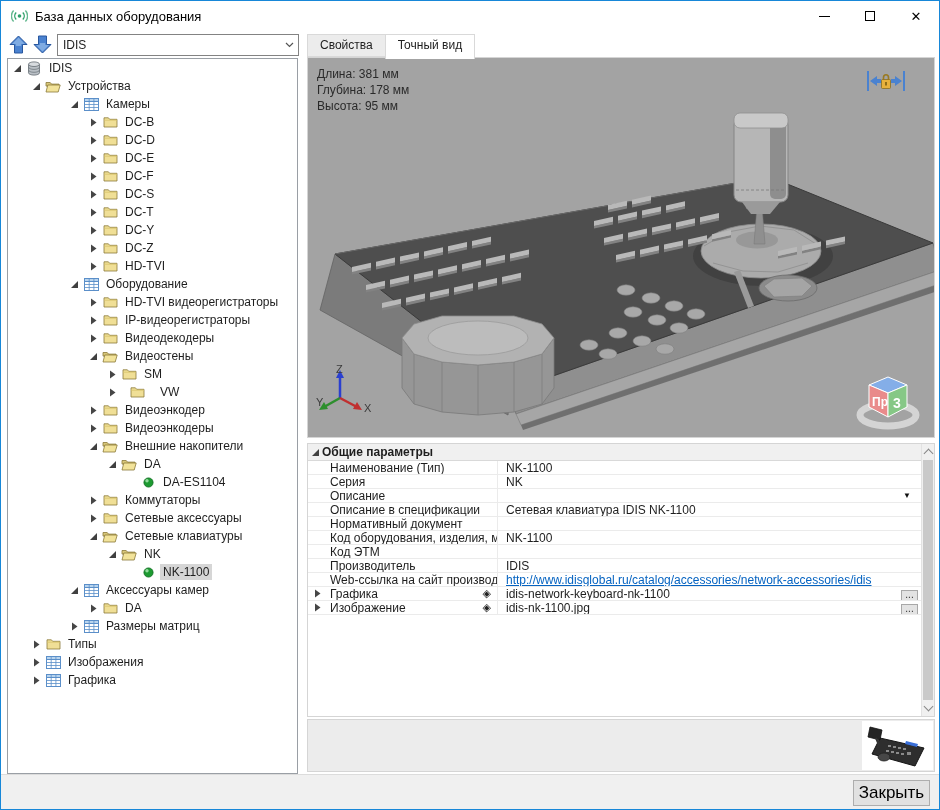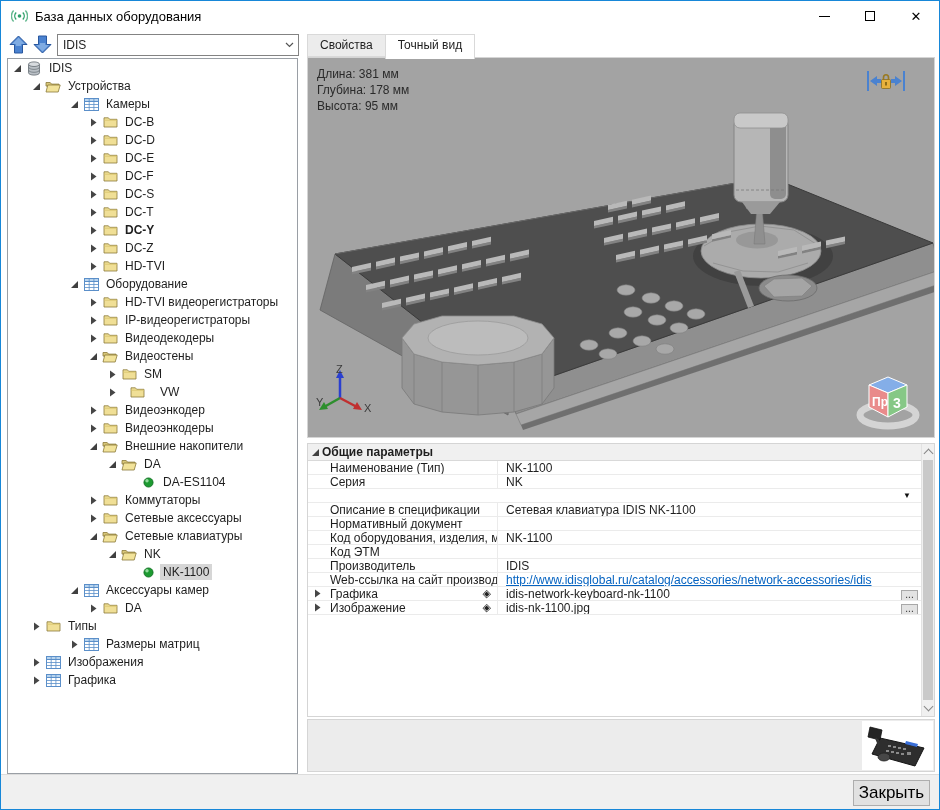--- a/index.html
+++ b/index.html
@@ -244,21 +244,21 @@
           </svg>
         </span>
         <span class="tree-ico">
           <svg width="15" height="12" viewBox="0 0 15 12">
             <path d="M1 1.8 h4.4 l1.3 1.5 h7.3 v7.7 H1 Z" fill="#f0df96" stroke="#8a7a3a" stroke-width="0.8"></path>
             <path d="M1 4.2 h13" stroke="#d8c26a" stroke-width="0.8"></path>
           </svg>
         </span>
         <span class="tree-label">DC-T</span>
       </div>
-      <div class="tree-row" style="padding-left: 80px; font-weight: bold;">
+      <div class="tree-row" style="padding-left: 80px;">
         <span class="tree-exp">
           <svg width="9" height="9" viewBox="0 0 9 9">
             <polygon points="2,0.5 7.5,4.5 2,8.5" fill="#464646"></polygon>
           </svg>
         </span>
         <span class="tree-ico">
           <svg width="15" height="12" viewBox="0 0 15 12">
             <path d="M1 1.8 h4.4 l1.3 1.5 h7.3 v7.7 H1 Z" fill="#f0df96" stroke="#8a7a3a" stroke-width="0.8"></path>
             <path d="M1 4.2 h13" stroke="#d8c26a" stroke-width="0.8"></path>
           </svg>
@@ -552,51 +552,51 @@
           </svg>
         </span>
         <span class="tree-ico">
           <svg width="15" height="12" viewBox="0 0 15 12">
             <path d="M1 1.8 h4.4 l1.3 1.5 h7.3 v7.7 H1 Z" fill="#f0df96" stroke="#8a7a3a" stroke-width="0.8"></path>
             <path d="M1 4.2 h13" stroke="#d8c26a" stroke-width="0.8"></path>
           </svg>
         </span>
         <span class="tree-label">DA</span>
       </div>
-      <div class="tree-row" style="padding-left: 23px;">
-        <span class="tree-exp">
-          <svg width="9" height="9" viewBox="0 0 9 9">
-            <polygon points="2,0.5 7.5,4.5 2,8.5" fill="#464646"></polygon>
-          </svg>
-        </span>
-        <span class="tree-ico">
-          <svg width="15" height="12" viewBox="0 0 15 12">
-            <path d="M1 1.8 h4.4 l1.3 1.5 h7.3 v7.7 H1 Z" fill="#f0df96" stroke="#8a7a3a" stroke-width="0.8"></path>
-            <path d="M1 4.2 h13" stroke="#d8c26a" stroke-width="0.8"></path>
-          </svg>
-        </span>
-        <span class="tree-label">Типы</span>
-      </div>
       <div class="tree-row" style="padding-left: 61px;">
         <span class="tree-exp">
           <svg width="9" height="9" viewBox="0 0 9 9">
             <polygon points="2,0.5 7.5,4.5 2,8.5" fill="#464646"></polygon>
           </svg>
         </span>
         <span class="tree-ico">
           <svg width="15" height="13" viewBox="0 0 15 13">
             <rect x="0.5" y="0.5" width="14" height="12" fill="#fff" stroke="#5b8fc9" stroke-width="1"></rect>
             <rect x="0.5" y="0.5" width="14" height="3" fill="#b8d4ee" stroke="#5b8fc9" stroke-width="1"></rect>
             <line x1="5.2" y1="0.5" x2="5.2" y2="12.5" stroke="#5b8fc9" stroke-width="0.8"></line>
             <line x1="9.9" y1="0.5" x2="9.9" y2="12.5" stroke="#5b8fc9" stroke-width="0.8"></line>
             <line x1="0.5" y1="6.5" x2="14.5" y2="6.5" stroke="#5b8fc9" stroke-width="0.8"></line>
             <line x1="0.5" y1="9.5" x2="14.5" y2="9.5" stroke="#5b8fc9" stroke-width="0.8"></line>
           </svg>
         </span>
         <span class="tree-label">Размеры матриц</span>
+      </div>
+      <div class="tree-row" style="padding-left: 23px;">
+        <span class="tree-exp">
+          <svg width="9" height="9" viewBox="0 0 9 9">
+            <polygon points="2,0.5 7.5,4.5 2,8.5" fill="#464646"></polygon>
+          </svg>
+        </span>
+        <span class="tree-ico">
+          <svg width="15" height="12" viewBox="0 0 15 12">
+            <path d="M1 1.8 h4.4 l1.3 1.5 h7.3 v7.7 H1 Z" fill="#f0df96" stroke="#8a7a3a" stroke-width="0.8"></path>
+            <path d="M1 4.2 h13" stroke="#d8c26a" stroke-width="0.8"></path>
+          </svg>
+        </span>
+        <span class="tree-label">Типы</span>
       </div>
       <div class="tree-row" style="padding-left: 23px;">
         <span class="tree-exp">
           <svg width="9" height="9" viewBox="0 0 9 9">
             <polygon points="2,0.5 7.5,4.5 2,8.5" fill="#464646"></polygon>
           </svg>
         </span>
         <span class="tree-ico">
           <svg width="15" height="13" viewBox="0 0 15 13">
             <rect x="0.5" y="0.5" width="14" height="12" fill="#fff" stroke="#5b8fc9" stroke-width="1"></rect>
@@ -910,20 +910,23 @@
           </div>
           <div class="pg-row">
             <div class="pg-label">
               <span>Серия</span>
             </div>
             <div class="pg-value">
               <span>NK</span>
             </div>
           </div>
           <div class="pg-row">
+            <div class="pg-label">
+              <span>Описание</span>
+            </div>
             <div class="pg-value">
               <span></span>
               <span class="dd-arrow">▼</span>
             </div>
           </div>
           <div class="pg-row">
             <div class="pg-label">
               <span>Описание в спецификации</span>
             </div>
             <div class="pg-value">

